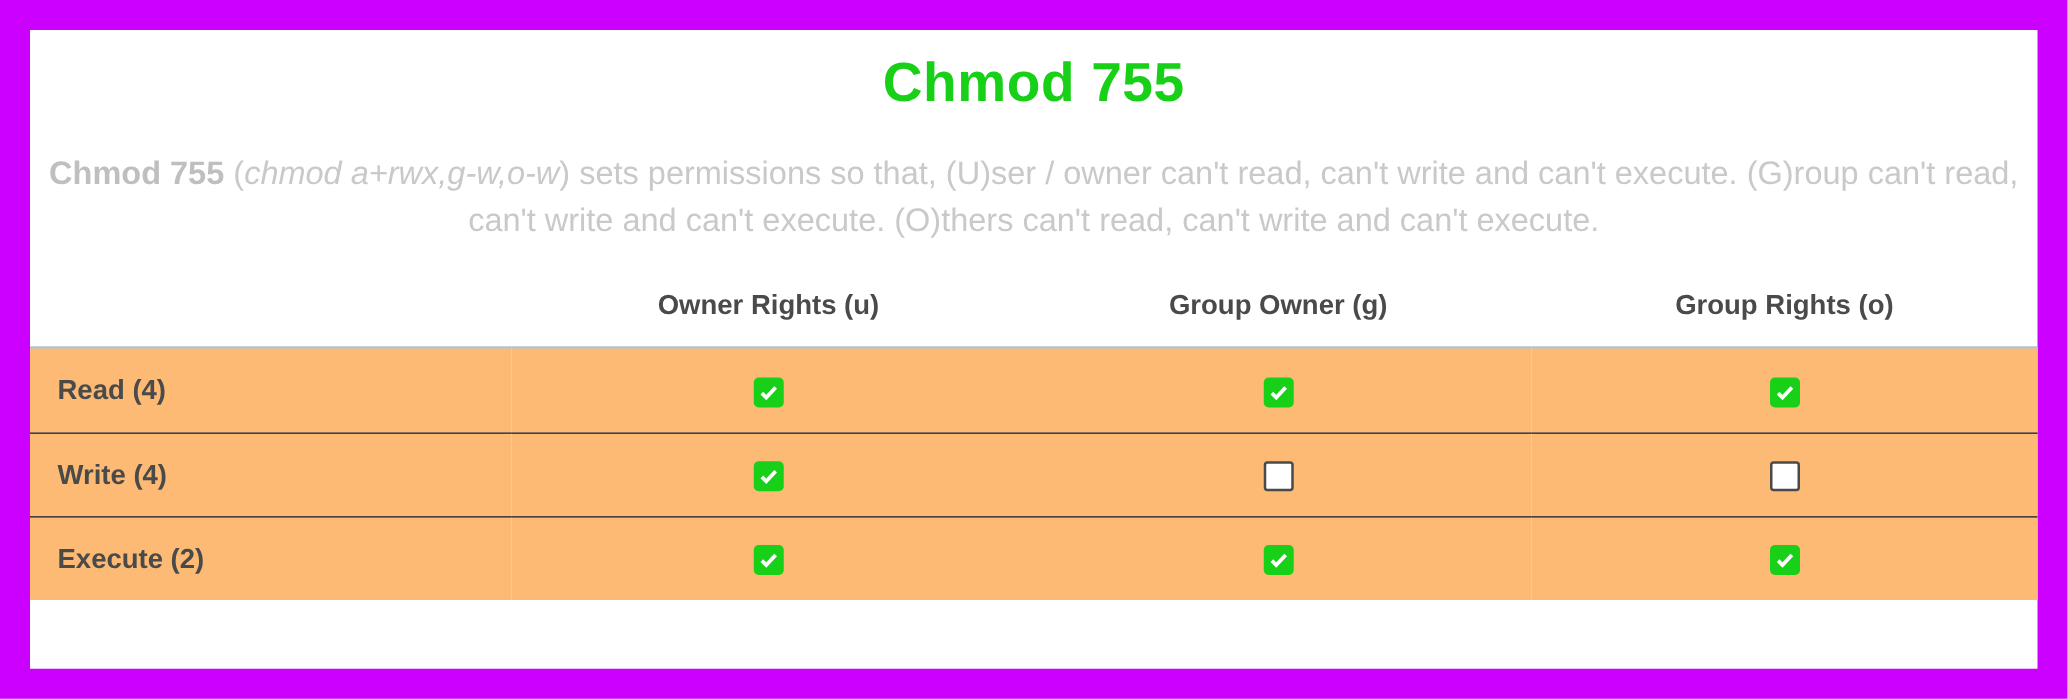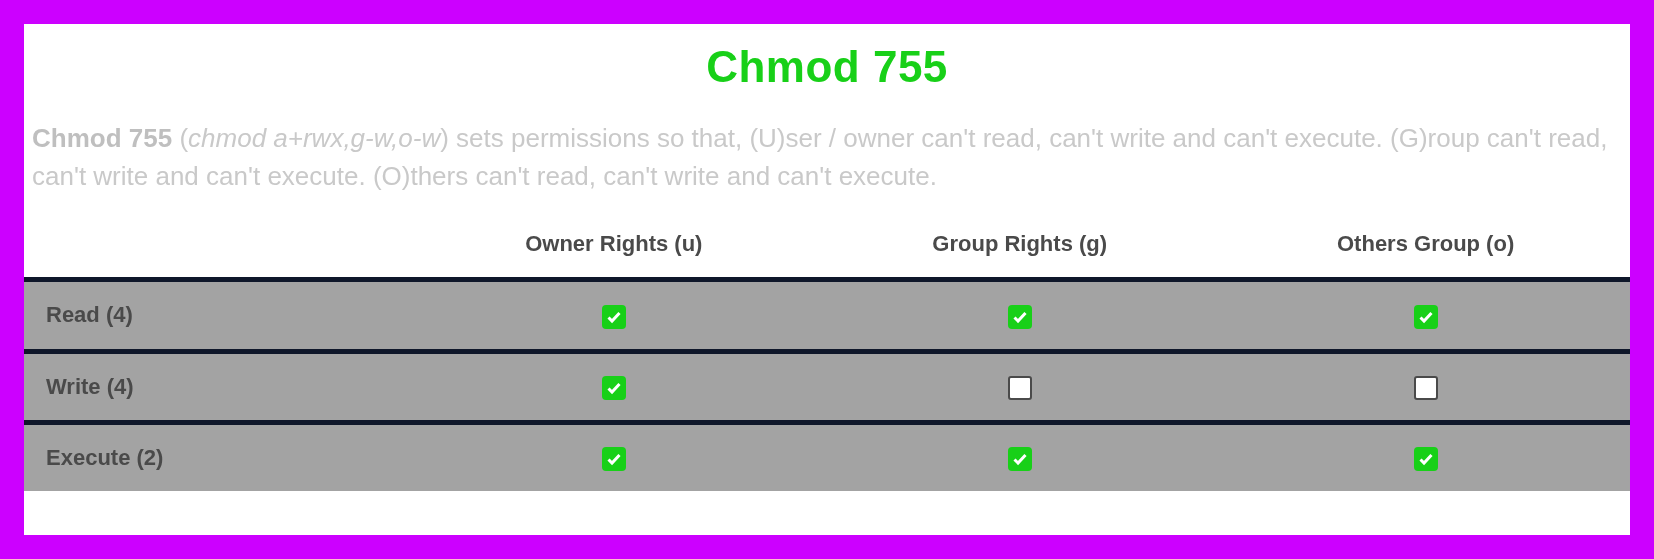--- a/index.html
+++ b/index.html
@@ -17,21 +17,21 @@
   }
   .title {
     text-align: center;
     color: #18d018;
     font-weight: 800;
     font-size: 44px;
     letter-spacing: 0.5px;
     margin-bottom: 28px;
   }
   .desc {
-    text-align: left;
+    text-align: center;
     color: #c9c9c9;
     font-size: 26px;
     line-height: 1.45;
     padding: 0 8px;
     margin-bottom: 36px;
   }
   .desc .bold { font-weight: 700; color: #bfbfbf; }
   .desc .italic { font-style: italic; }
 
   table {
@@ -45,23 +45,23 @@
   }
   thead th {
     font-weight: 700;
     padding: 0 0 20px 0;
     border-bottom: 2px solid #c0c0c0;
     text-align: center;
   }
   thead th:first-child { text-align: left; padding-left: 22px; }
   tbody td {
     padding: 20px 0;
-    border-top: 5px solid #0f172a;
+    border-top: 1px solid #0f172a;
     text-align: center;
-    background: #a3a3a3;
+    background: #fdba74;
   }
   tbody td:first-child {
     text-align: left;
     font-weight: 700;
     padding-left: 22px;
     width: 24%;
   }
   .empty-col { width: 24%; }
 
   .cb {
@@ -99,22 +99,22 @@
 
   <p class="desc">
     <span class="bold">Chmod 755</span><span> (</span><span class="italic">chmod a+rwx,g-w,o-w</span><span>) sets permissions so that, (U)ser / owner can't read, can't write and can't execute. (G)roup can't read, can't write and can't execute. (O)thers can't read, can't write and can't execute.</span>
   </p>
 
   <table>
     <thead>
       <tr>
         <th class="empty-col"></th>
         <th>Owner Rights (u)</th>
-        <th>Group Rights (g)</th>
-        <th>Others Group (o)</th>
+        <th>Group Owner (g)</th>
+        <th>Group Rights (o)</th>
       </tr>
     </thead>
     <tbody id="perm-body">
         <tr>
           <td>Read (4)</td>
           <td><span class="cb checked">
               <svg viewBox="0 0 16 16">
                 <polyline points="2.5,8.5 6,12 13.5,4"></polyline>
               </svg>
             </span></td>

